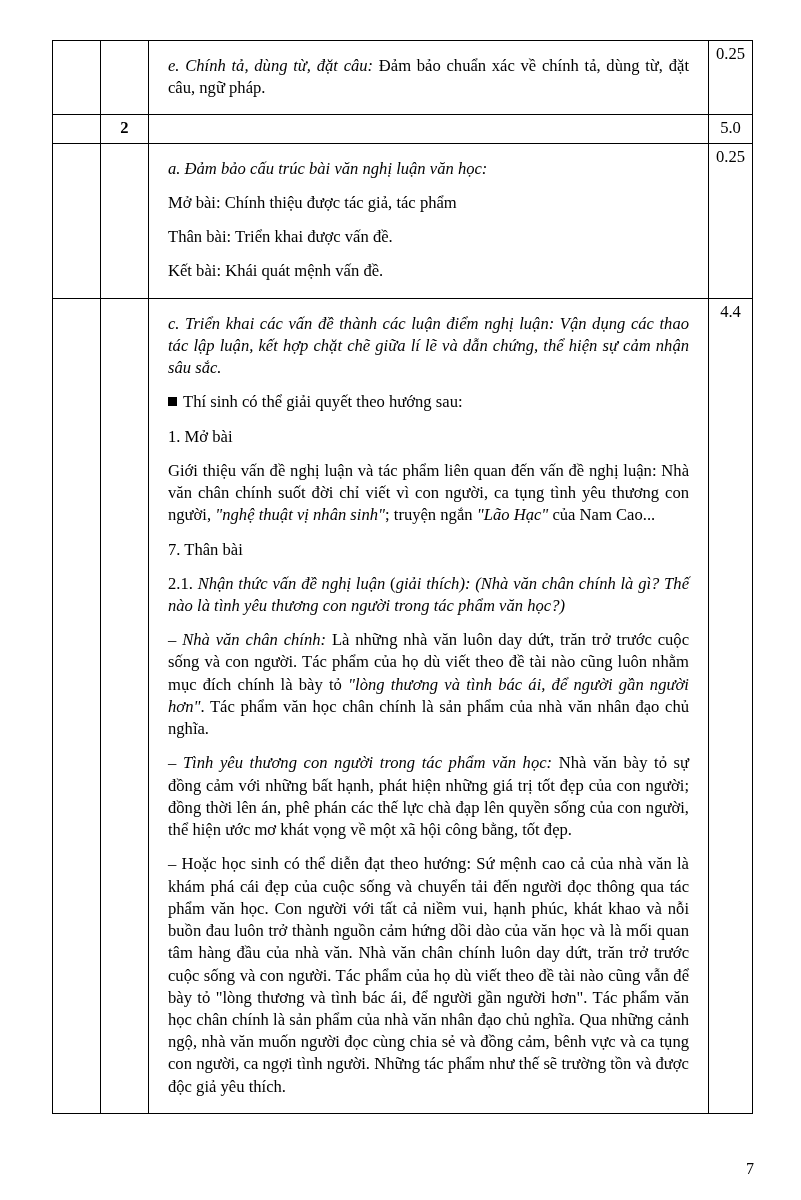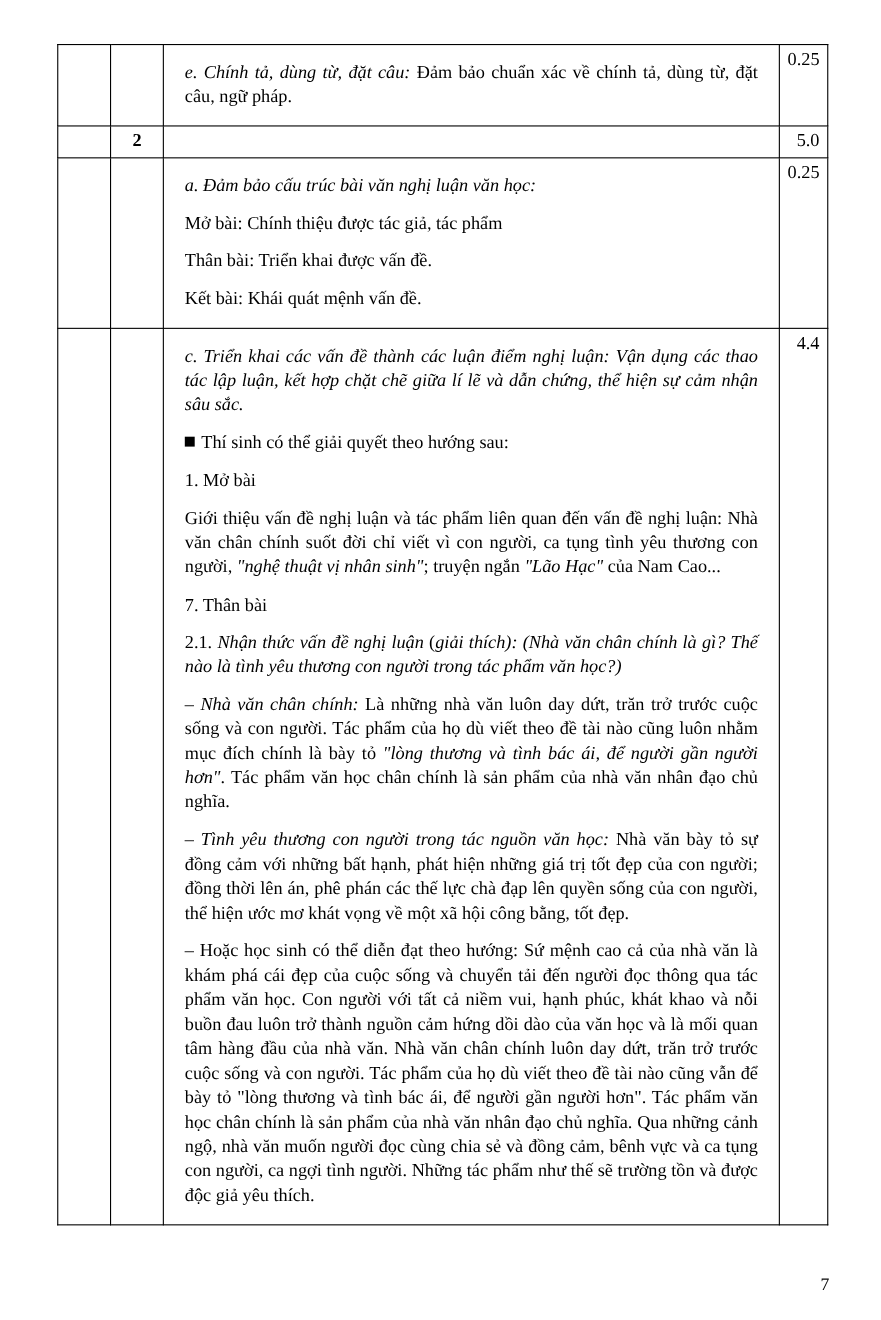--- a/index.html
+++ b/index.html
@@ -46,21 +46,21 @@
   col.c-content { width: 560px; }
   col.c-score   { width: 44px; }
 
   td.col-section,
   td.col-item,
   td.col-score {
     text-align: center;
     padding-left: 3px;
     padding-right: 3px;
   }
-  td.col-score { text-align: right; padding-left: 5px; }
+  td.col-score { text-align: center; padding-left: 5px; }
   td.col-item { font-weight: bold; font-size: 17px; }
 
   .it { font-style: italic; }
   .bd { font-weight: normal; }
 
   p.para {
     margin: 12px;
     text-align: justify;
     text-justify: inter-word;
   }
@@ -128,21 +128,21 @@
           <td class="col-section"></td>
           <td class="col-item"></td>
           <td class="col-content big">
             <p class="para"><span class="it">c. Triển khai các vấn đề thành các luận điểm nghị luận: Vận dụng các thao tác lập luận, kết hợp chặt chẽ giữa lí lẽ và dẫn chứng, thể hiện sự cảm nhận sâu sắc.</span></p>
             <p class="para"><span class="sq-bullet"></span><span>Thí sinh có thể giải quyết theo hướng sau:</span></p>
             <p class="para"><span class="bd">1. Mở bài</span></p>
             <p class="para"><span>Giới thiệu vấn đề nghị luận và tác phẩm liên quan đến vấn đề nghị luận: Nhà văn chân chính suốt đời chỉ viết vì con người, ca tụng tình yêu thương con người, </span><span class="it">"nghệ thuật vị nhân sinh"</span><span>; truyện ngắn </span><span class="it">"Lão Hạc"</span><span> của Nam Cao...</span></p>
             <p class="para"><span class="bd">7. Thân bài</span></p>
             <p class="para"><span>2.1. </span><span class="it">Nhận thức vấn đề nghị luận </span><span>(</span><span class="it">giải thích): (Nhà văn chân chính là gì? Thế nào là tình yêu thương con người trong tác phẩm văn học?)</span></p>
             <p class="para"><span class="it">– Nhà văn chân chính: </span><span>Là những nhà văn luôn day dứt, trăn trở trước cuộc sống và con người. Tác phẩm của họ dù viết theo đề tài nào cũng luôn nhằm mục đích chính là bày tỏ </span><span class="it">"lòng thương và tình bác ái, để người gần người hơn"</span><span>. Tác phẩm văn học chân chính là sản phẩm của nhà văn nhân đạo chủ nghĩa.</span></p>
-            <p class="para"><span class="it">– Tình yêu thương con người trong tác nguồn văn học: </span><span>Nhà văn bày tỏ sự đồng cảm với những bất hạnh, phát hiện những giá trị tốt đẹp của con người; đồng thời lên án, phê phán các thế lực chà đạp lên quyền sống của con người, thể hiện ước mơ khát vọng về một xã hội công bằng, tốt đẹp.</span></p>
+            <p class="para"><span class="it">– Tình yêu thương con người trong tác phẩm văn học: </span><span>Nhà văn bày tỏ sự đồng cảm với những bất hạnh, phát hiện những giá trị tốt đẹp của con người; đồng thời lên án, phê phán các thế lực chà đạp lên quyền sống của con người, thể hiện ước mơ khát vọng về một xã hội công bằng, tốt đẹp.</span></p>
             <p class="para"><span>– Hoặc học sinh có thể diễn đạt theo hướng: Sứ mệnh cao cả của nhà văn là khám phá cái đẹp của cuộc sống và chuyển tải đến người đọc thông qua tác phẩm văn học. Con người với tất cả niềm vui, hạnh phúc, khát khao và nỗi buồn đau luôn trở thành nguồn cảm hứng dồi dào của văn học và là mối quan tâm hàng đầu của nhà văn. Nhà văn chân chính luôn day dứt, trăn trở trước cuộc sống và con người. Tác phẩm của họ dù viết theo đề tài nào cũng vẫn để bày tỏ "lòng thương và tình bác ái, để người gần người hơn". Tác phẩm văn học chân chính là sản phẩm của nhà văn nhân đạo chủ nghĩa. Qua những cảnh ngộ, nhà văn muốn người đọc cùng chia sẻ và đồng cảm, bênh vực và ca tụng con người, ca ngợi tình người. Những tác phẩm như thế sẽ trường tồn và được độc giả yêu thích.</span></p>
           </td>
           <td class="col-score">4.4</td>
         </tr>
       </tbody>
   </table>
 
   <div class="page-number">7</div>
 </div>
 

